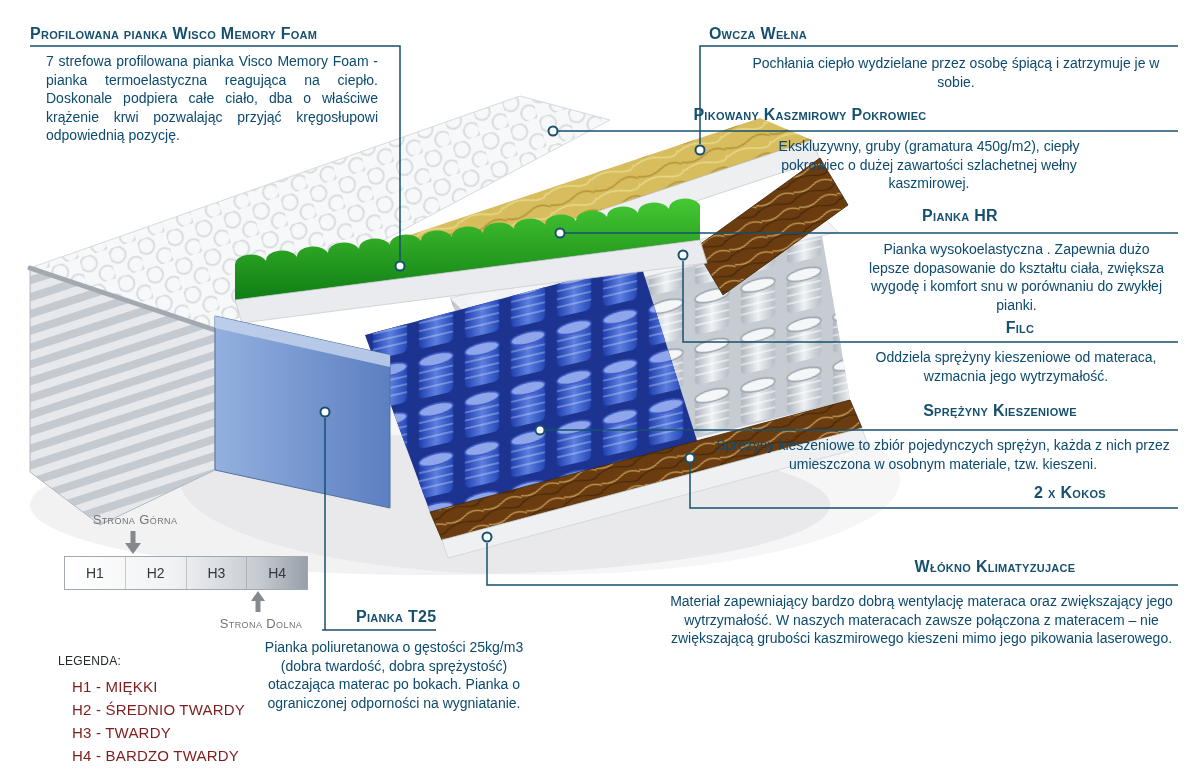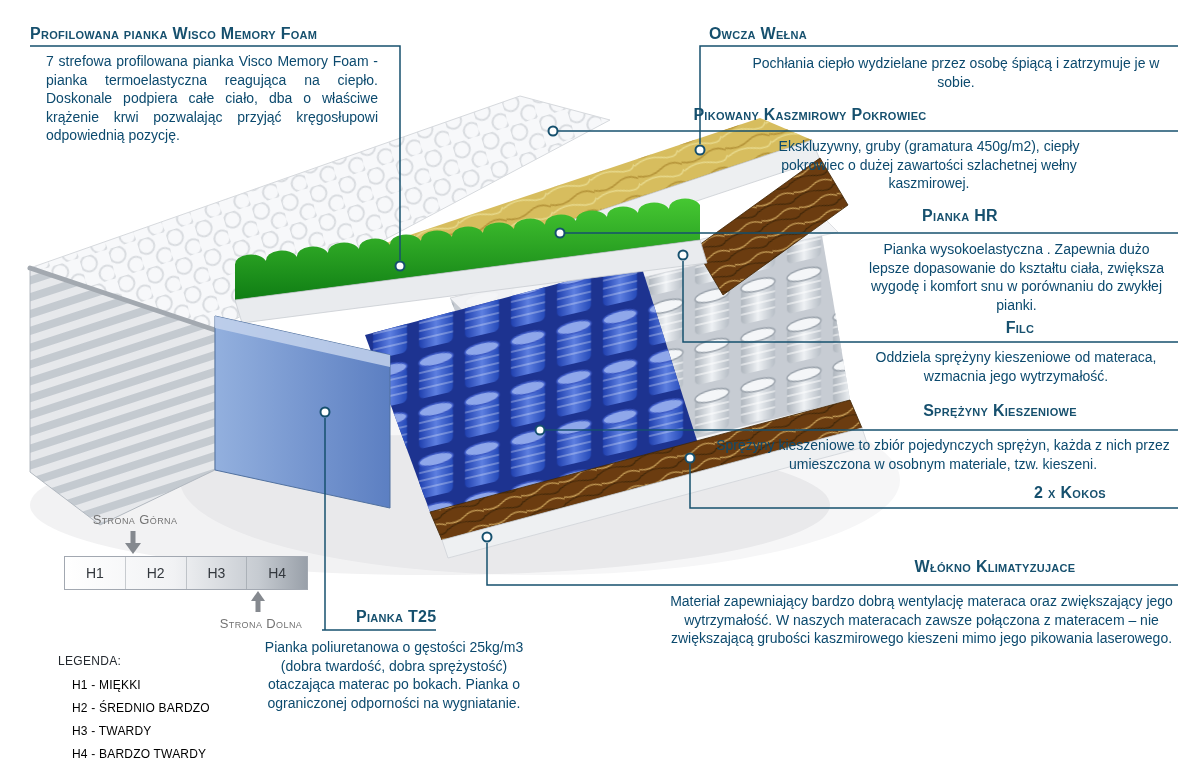--- a/index.html
+++ b/index.html
@@ -13,21 +13,21 @@
   .justify{text-align:justify;}
   .side-label{position:absolute;font-size:13px;color:#737373;font-variant:small-caps;
               letter-spacing:.4px;text-align:center;}
   .scale-box{position:absolute;left:64px;top:556px;width:244px;height:34px;display:flex;
              border:1px solid #a2a8b1;box-sizing:border-box;
              background:linear-gradient(90deg,#ffffff 0%,#f1f2f4 45%,#c6cbd1 80%,#99a0a9 100%);}
   .scale-cell{flex:1;display:flex;align-items:center;justify-content:center;font-size:14px;
               color:#33383e;border-right:1px solid rgba(110,120,130,.35);}
   .scale-cell:last-child{border-right:none;}
   .legend-title{position:absolute;font-size:12px;color:#23282e;letter-spacing:.3px;}
-  .legend-item{position:absolute;font-size:12px;color:#000000;letter-spacing:.2px;}
+  .legend-item{position:absolute;font-size:15px;color:#7f1d1d;letter-spacing:.2px;}
 </style>
 </head>
 <body>
 
 <div class="canvas">
 
   <svg width="1200" height="777" viewBox="0 0 1200 777">
     <defs>
       <linearGradient id="gBlue" x1="0" y1="0" x2="1" y2="0">
         <stop offset="0" stop-color="#1f3fae"></stop>
@@ -199,17 +199,17 @@
     <div class="scale-cell">H1</div>
     <div class="scale-cell">H2</div>
     <div class="scale-cell">H3</div>
     <div class="scale-cell">H4</div>
   </div>
 
   <div class="side-label" style="left:196px;top:616px;width:130px;">Strona Dolna</div>
 
   <div class="legend-title" style="left:58px;top:654px;">LEGENDA:</div>
   <div class="legend-item" style="left:72px;top:678px;">H1 - MIĘKKI</div>
-  <div class="legend-item" style="left:72px;top:701px;">H2 - ŚREDNIO BARDZO</div>
+  <div class="legend-item" style="left:72px;top:701px;">H2 - ŚREDNIO TWARDY</div>
   <div class="legend-item" style="left:72px;top:724px;">H3 - TWARDY</div>
   <div class="legend-item" style="left:72px;top:747px;">H4 - BARDZO TWARDY</div>
 
 </div>
 
 </body></html>

